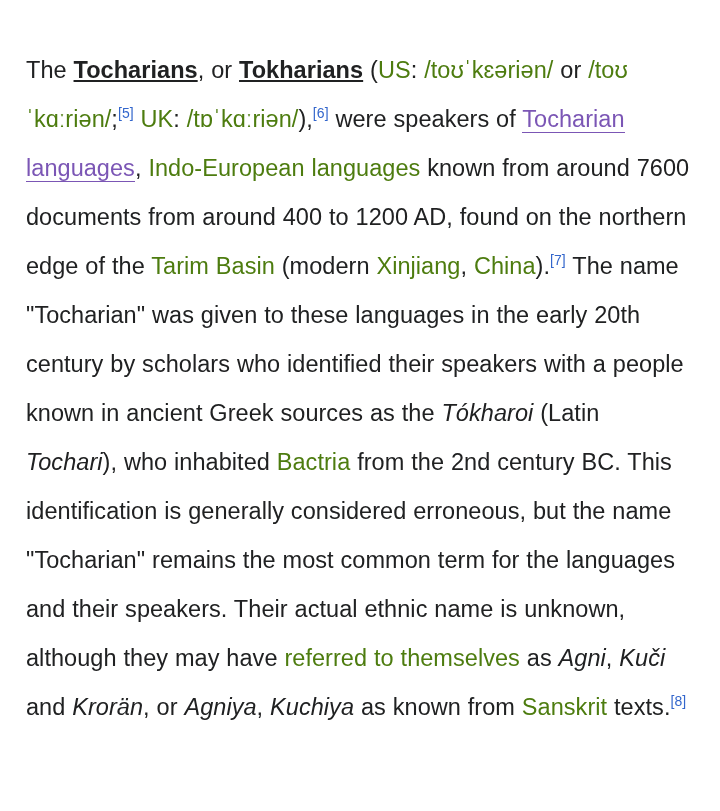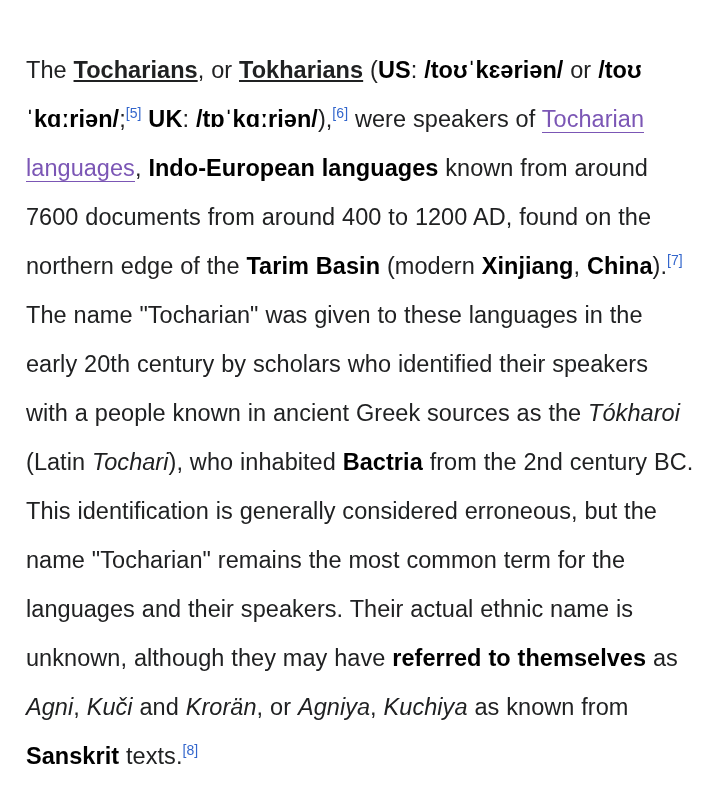--- a/index.html
+++ b/index.html
@@ -21,23 +21,22 @@
     font-size: 23.5px;
     line-height: 49px;
     color: #202122;
     text-align: left;
     letter-spacing: 0.05px;
     word-spacing: 0.3px;
   }
   .b { font-weight: bold; text-decoration: underline; }
   .i { font-style: italic; }
   a.link {
-    color: #000000;
+    color: #4d7c0f;
     text-decoration: none;
-    font-weight: bold;
   }
   a.visited {
     color: #7b56b5;
     text-decoration: none;
     border-bottom: 1px solid #7b56b5;
   }
   sup.ref {
     font-size: 14px;
     vertical-align: super;
     line-height: 0;

